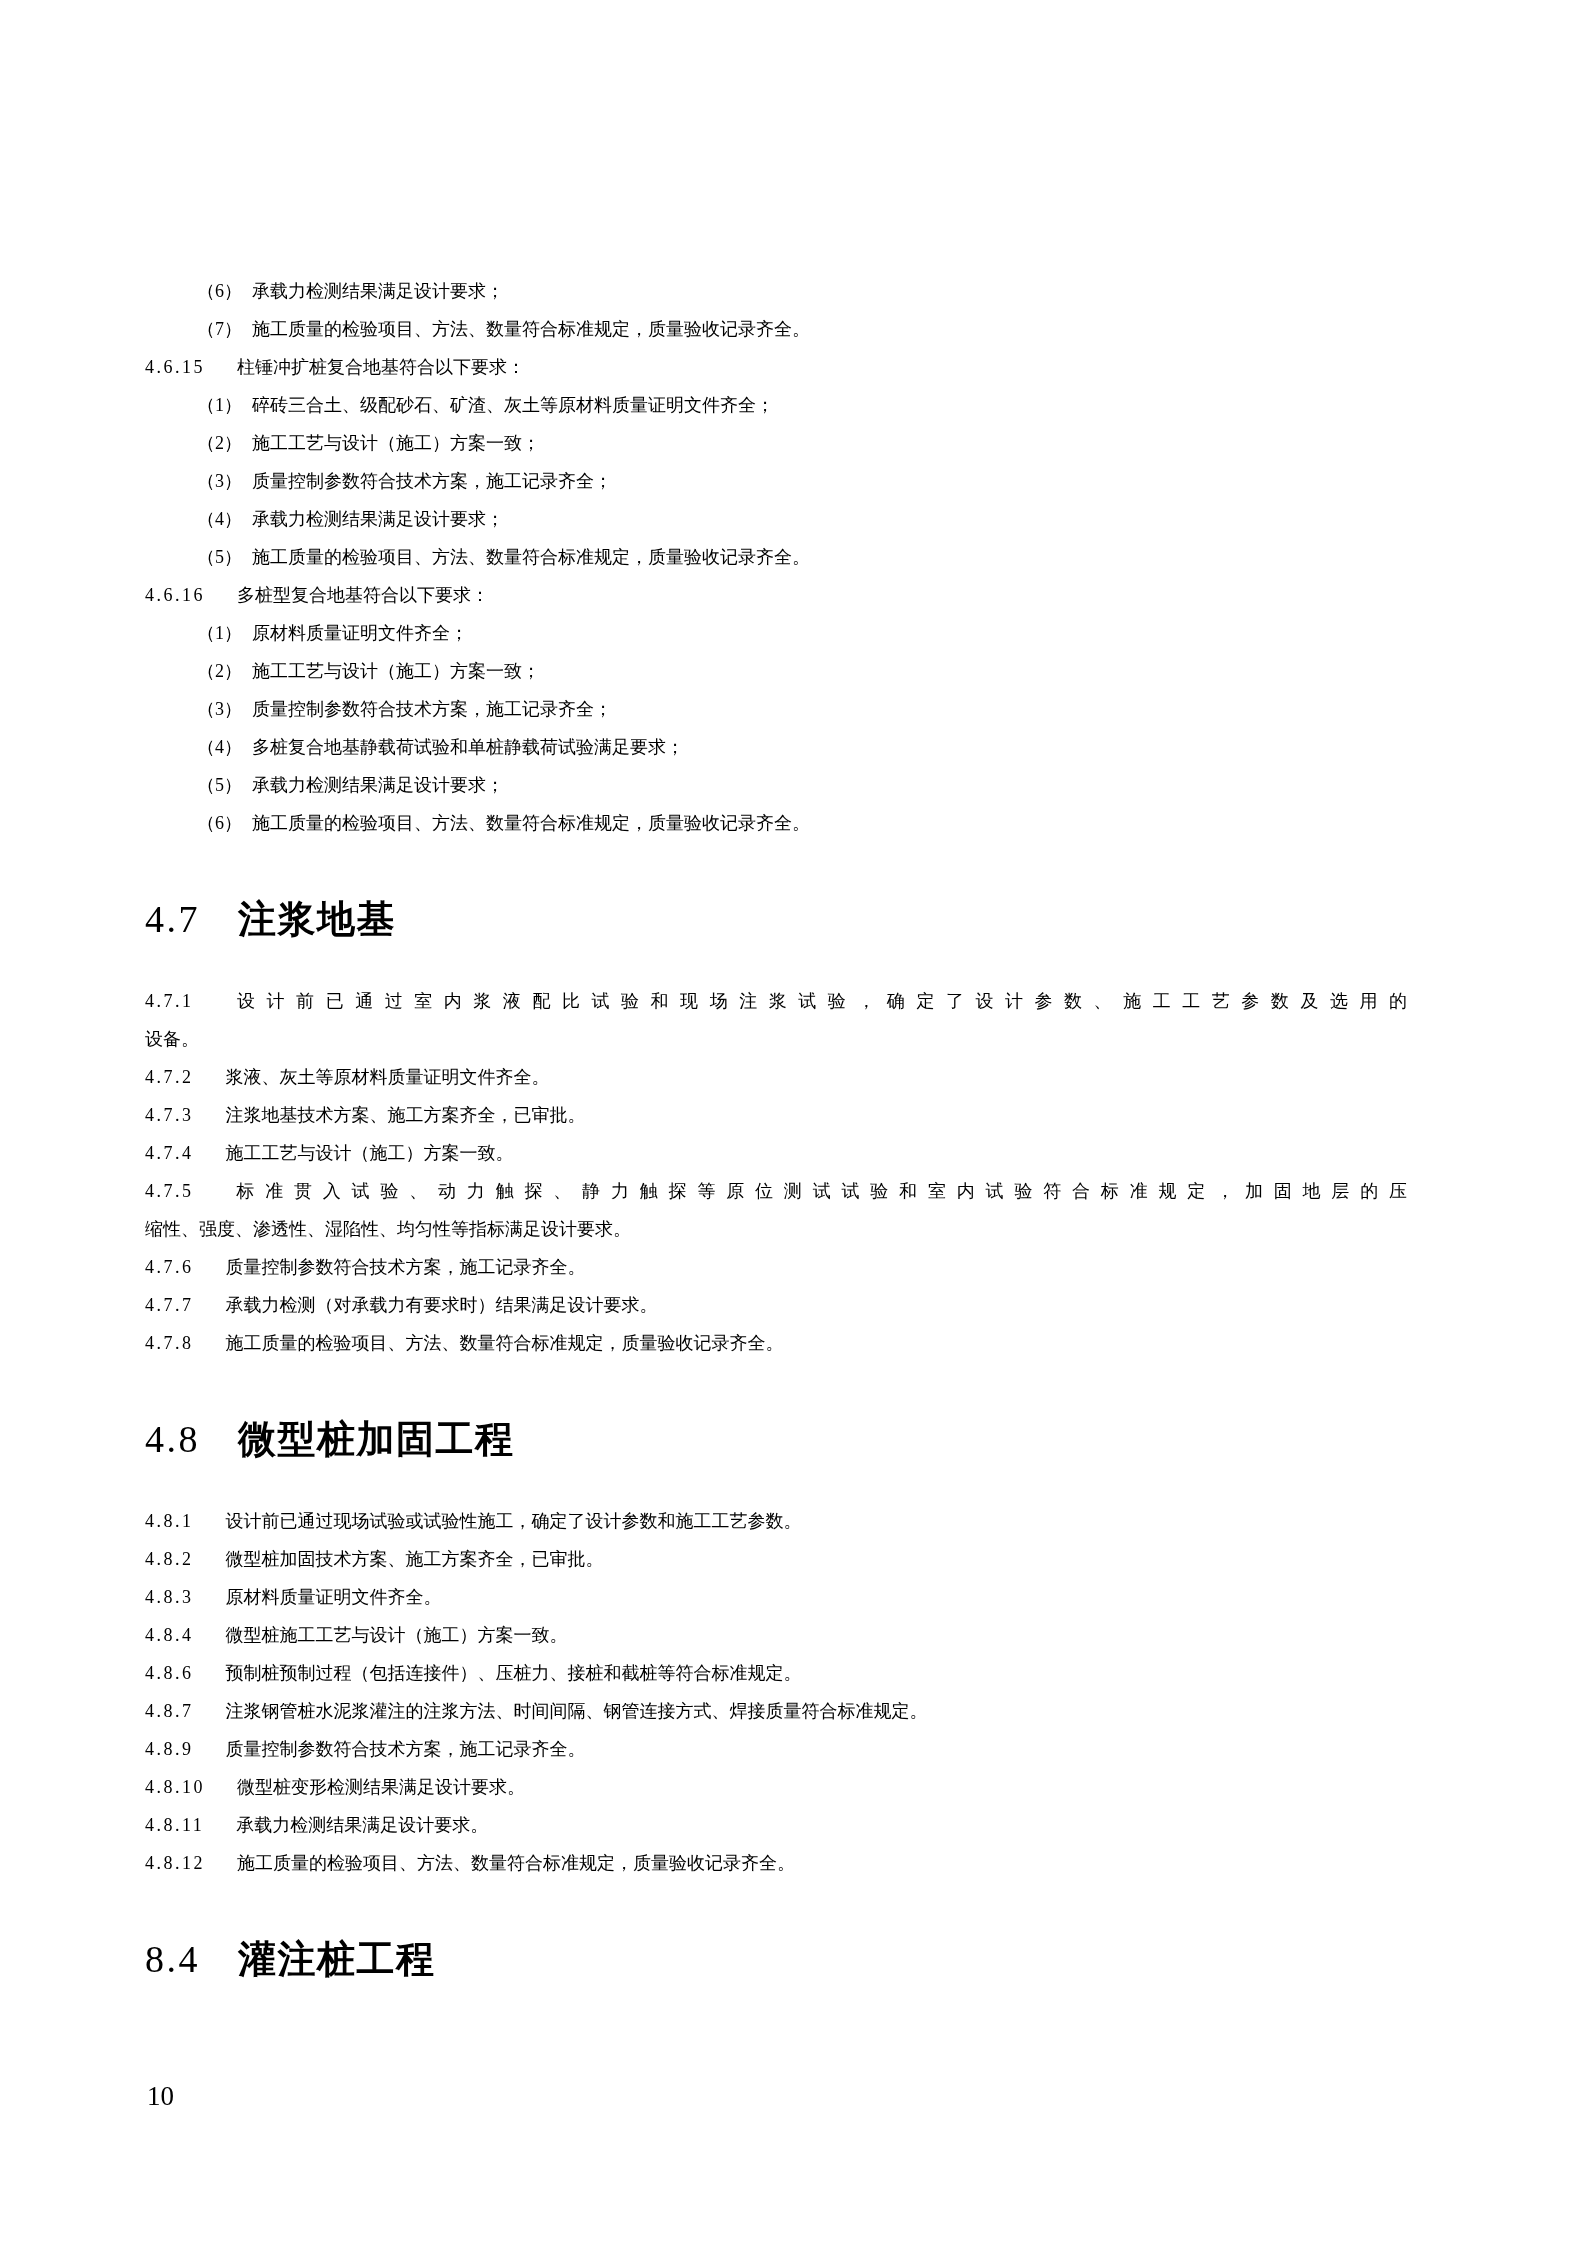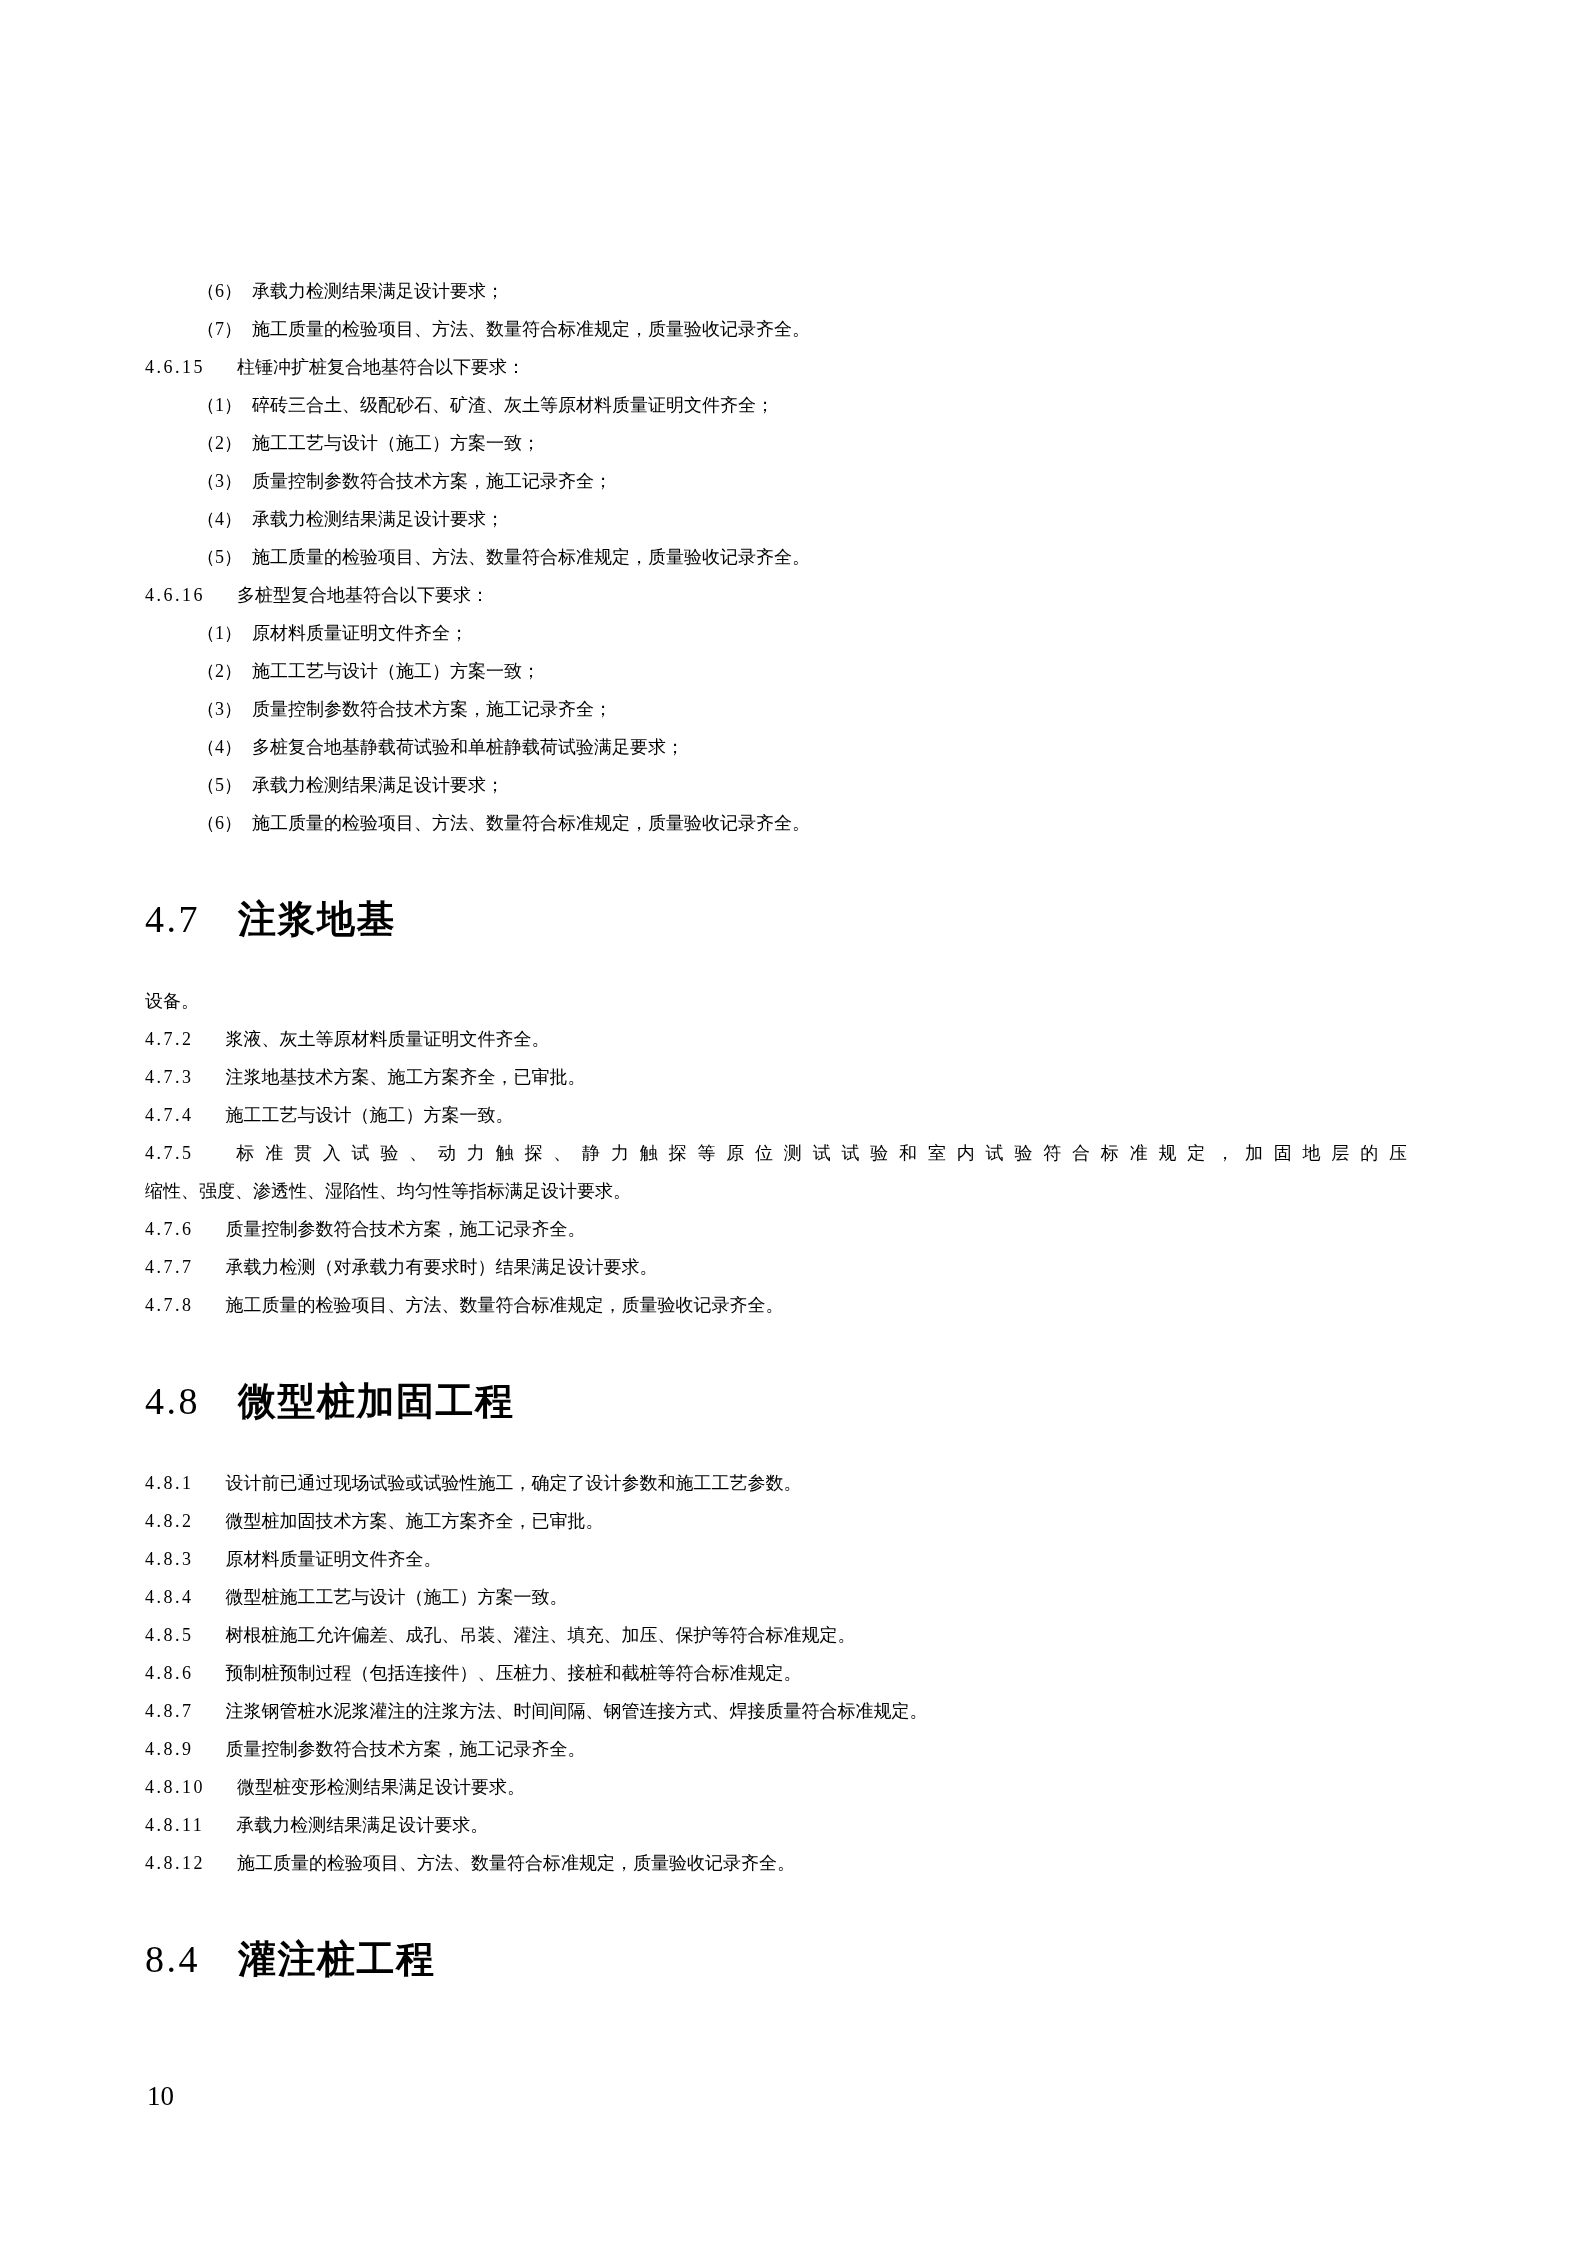--- a/index.html
+++ b/index.html
@@ -83,35 +83,35 @@
       <div class="line list-item"><span class="item-marker">（4）</span><span>承载力检测结果满足设计要求；</span></div>
       <div class="line list-item"><span class="item-marker">（5）</span><span>施工质量的检验项目、方法、数量符合标准规定，质量验收记录齐全。</span></div>
       <div class="line"><span class="clause-number">4.6.16</span><span>多桩型复合地基符合以下要求：</span></div>
       <div class="line list-item"><span class="item-marker">（1）</span><span>原材料质量证明文件齐全；</span></div>
       <div class="line list-item"><span class="item-marker">（2）</span><span>施工工艺与设计（施工）方案一致；</span></div>
       <div class="line list-item"><span class="item-marker">（3）</span><span>质量控制参数符合技术方案，施工记录齐全；</span></div>
       <div class="line list-item"><span class="item-marker">（4）</span><span>多桩复合地基静载荷试验和单桩静载荷试验满足要求；</span></div>
       <div class="line list-item"><span class="item-marker">（5）</span><span>承载力检测结果满足设计要求；</span></div>
       <div class="line list-item"><span class="item-marker">（6）</span><span>施工质量的检验项目、方法、数量符合标准规定，质量验收记录齐全。</span></div>
       <div class="section-heading"><span class="section-number">4.7</span><span class="section-title">注浆地基</span></div>
+      <div class="line wrap-first"><span class="clause-number">4.7.1</span><span>设计前已通过室内浆液配比试验和现场注浆试验，确定了设计参数、施工工艺参数及选用的</span></div>
       <div class="line continuation"><span>设备。</span></div>
       <div class="line"><span class="clause-number">4.7.2</span><span>浆液、灰土等原材料质量证明文件齐全。</span></div>
       <div class="line"><span class="clause-number">4.7.3</span><span>注浆地基技术方案、施工方案齐全，已审批。</span></div>
       <div class="line"><span class="clause-number">4.7.4</span><span>施工工艺与设计（施工）方案一致。</span></div>
       <div class="line wrap-first"><span class="clause-number">4.7.5</span><span>标准贯入试验、动力触探、静力触探等原位测试试验和室内试验符合标准规定，加固地层的压</span></div>
       <div class="line continuation"><span>缩性、强度、渗透性、湿陷性、均匀性等指标满足设计要求。</span></div>
       <div class="line"><span class="clause-number">4.7.6</span><span>质量控制参数符合技术方案，施工记录齐全。</span></div>
       <div class="line"><span class="clause-number">4.7.7</span><span>承载力检测（对承载力有要求时）结果满足设计要求。</span></div>
       <div class="line"><span class="clause-number">4.7.8</span><span>施工质量的检验项目、方法、数量符合标准规定，质量验收记录齐全。</span></div>
       <div class="section-heading"><span class="section-number">4.8</span><span class="section-title">微型桩加固工程</span></div>
       <div class="line"><span class="clause-number">4.8.1</span><span>设计前已通过现场试验或试验性施工，确定了设计参数和施工工艺参数。</span></div>
       <div class="line"><span class="clause-number">4.8.2</span><span>微型桩加固技术方案、施工方案齐全，已审批。</span></div>
       <div class="line"><span class="clause-number">4.8.3</span><span>原材料质量证明文件齐全。</span></div>
       <div class="line"><span class="clause-number">4.8.4</span><span>微型桩施工工艺与设计（施工）方案一致。</span></div>
-      <div class="line"><span class="clause-number">4.8.5</span><span>树根桩施工允许偏差、成孔、吊装、灌注、填充、加压、保护等符合标准规定。</span></div>
       <div class="line"><span class="clause-number">4.8.6</span><span>预制桩预制过程（包括连接件）、压桩力、接桩和截桩等符合标准规定。</span></div>
       <div class="line"><span class="clause-number">4.8.7</span><span>注浆钢管桩水泥浆灌注的注浆方法、时间间隔、钢管连接方式、焊接质量符合标准规定。</span></div>
       <div class="line"><span class="clause-number">4.8.9</span><span>质量控制参数符合技术方案，施工记录齐全。</span></div>
       <div class="line"><span class="clause-number">4.8.10</span><span>微型桩变形检测结果满足设计要求。</span></div>
       <div class="line"><span class="clause-number">4.8.11</span><span>承载力检测结果满足设计要求。</span></div>
       <div class="line"><span class="clause-number">4.8.12</span><span>施工质量的检验项目、方法、数量符合标准规定，质量验收记录齐全。</span></div>
       <div class="section-heading"><span class="section-number">8.4</span><span class="section-title">灌注桩工程</span></div>
     </main>
   <div class="page-footer">10</div>
 </div>

